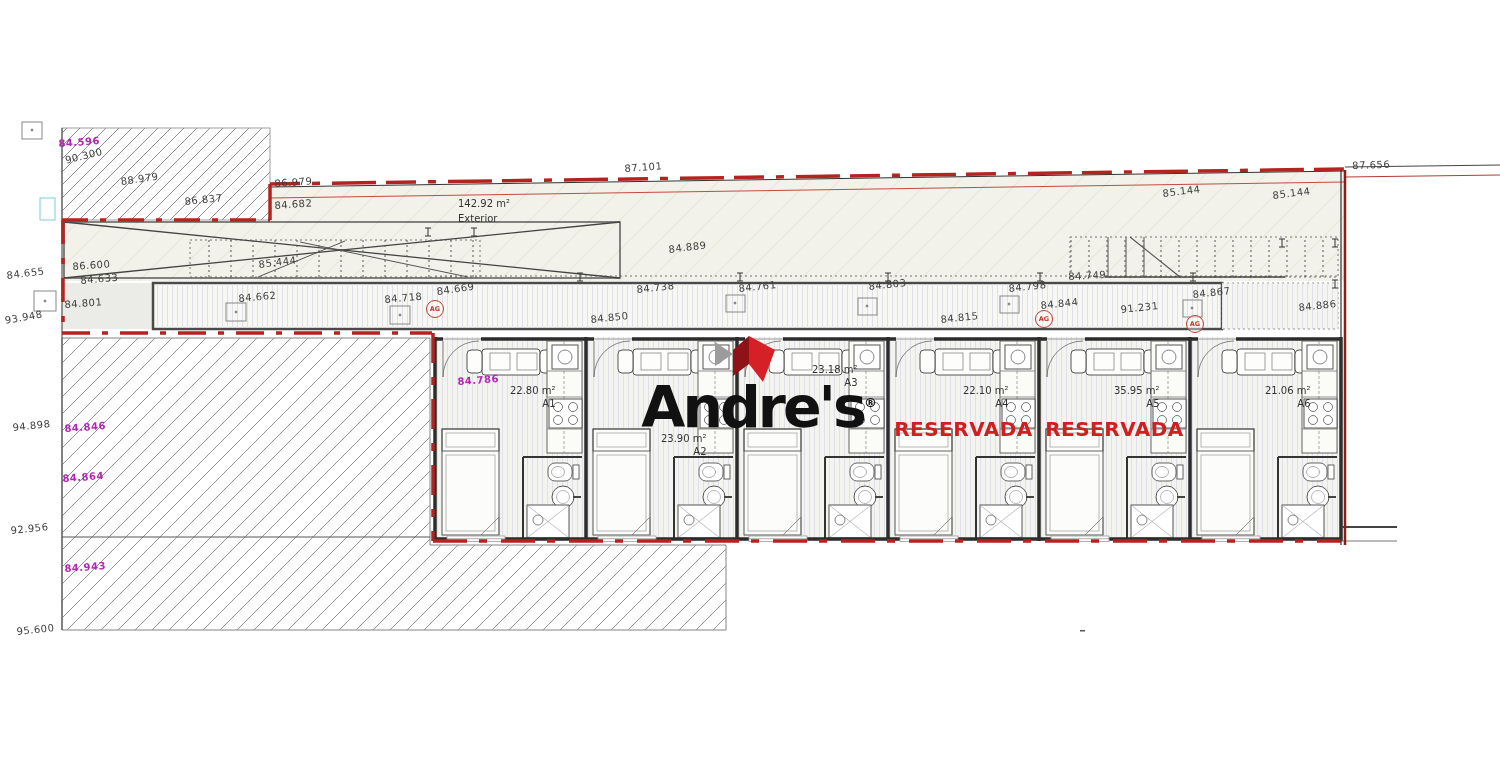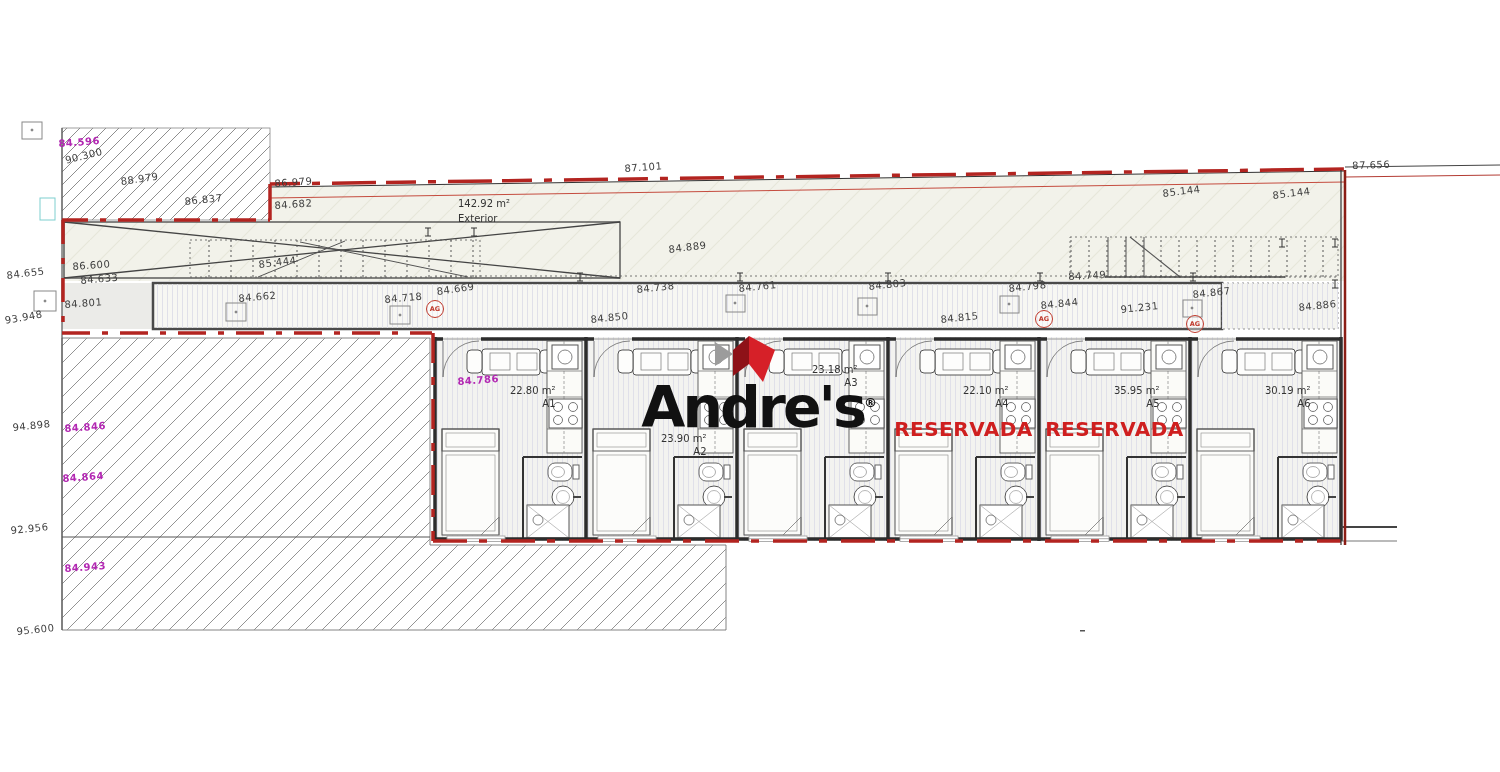--- a/index.html
+++ b/index.html
@@ -294,21 +294,21 @@
         <span class="uarea">22.10 m²</span>
         <span class="uid">A4</span>
       </div>
       <div class="reserved-label" style="left: 883.5px; top: 417px;">RESERVADA</div>
       <div class="unit-label" style="left: 1069.5px; top: 384px;">
         <span class="uarea">35.95 m²</span>
         <span class="uid">A5</span>
       </div>
       <div class="reserved-label" style="left: 1034.5px; top: 417px;">RESERVADA</div>
       <div class="unit-label" style="left: 1220.5px; top: 384px;">
-        <span class="uarea">30.19 m²</span>
+        <span class="uarea">21.06 m²</span>
         <span class="uid">A6</span>
       </div>
     </div>
 
   <div class="logo">
     <svg class="mark" width="62" height="48" viewBox="0 0 62 48">
       <polygon points="0,8 18,20 0,32" fill="#9c9c9c"></polygon>
       <polygon points="18,16 34,2 34,30 18,42" fill="#8e1218"></polygon>
       <polygon points="34,2 60,16 48,48 34,30" fill="#d62028"></polygon>
     </svg>

